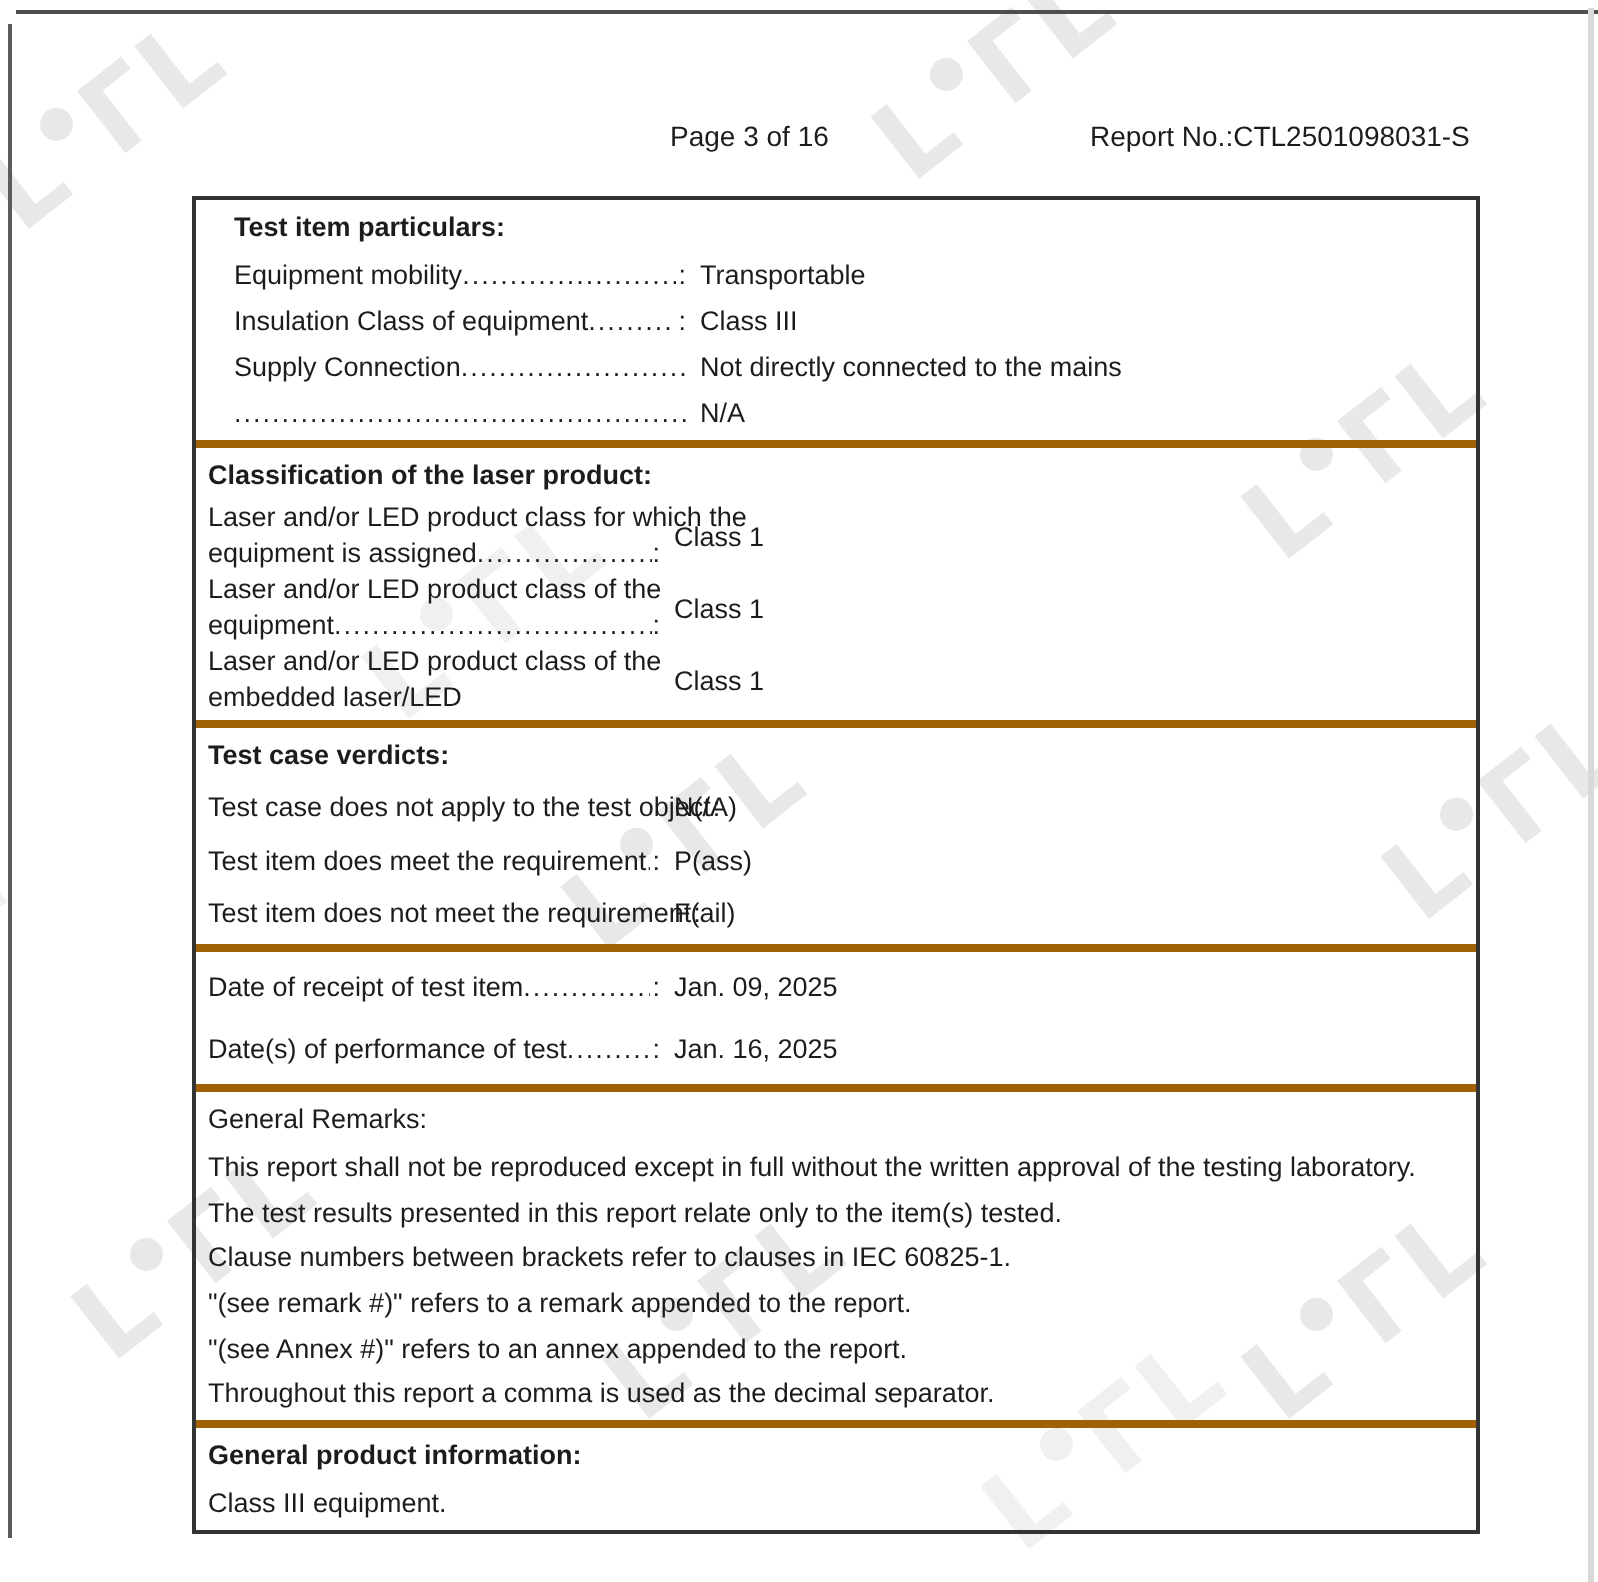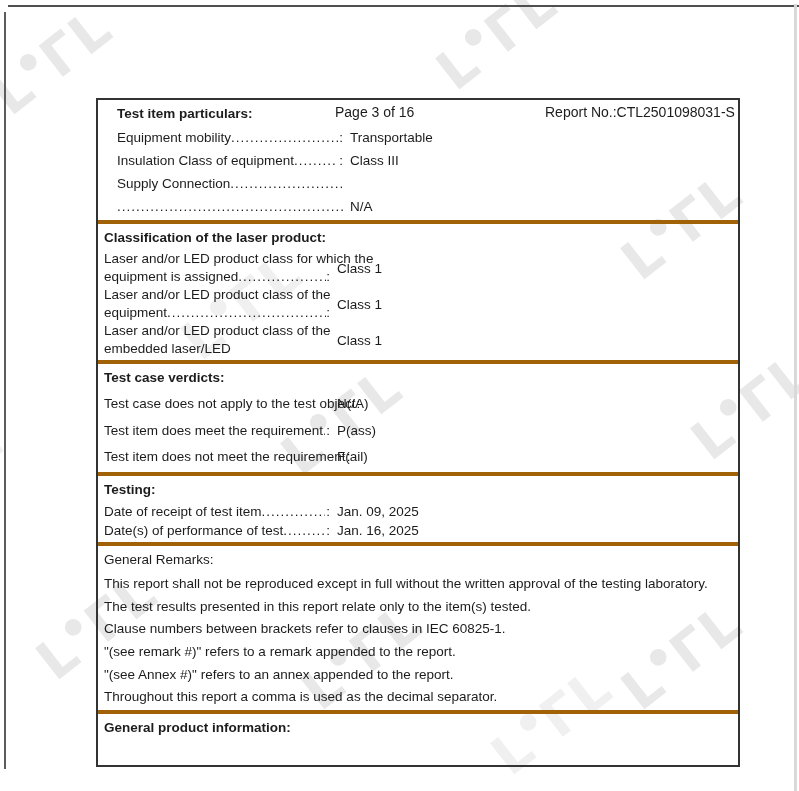--- a/index.html
+++ b/index.html
@@ -12,21 +12,21 @@
   .scan-left{position:absolute;left:4px;top:12px;width:2px;height:757px;background:#5c5c5c;z-index:2;}
   .scan-right{position:absolute;right:2px;top:4px;width:3px;height:787px;background:#d9d9d9;z-index:2;}
   
   .wm{
     position:absolute;z-index:0;transform:rotate(-38deg);
     font-weight:bold;font-size:54px;letter-spacing:2px;white-space:nowrap;
     font-family:"DejaVu Sans","Liberation Sans",sans-serif;user-select:none;
   }
   .wm .wm-dot{display:inline-block;font-size:0.40em;transform:translateY(-1.25em);margin:0 2px;}
   
-  .hdr{position:absolute;top:60px;left:0;width:100%;height:18px;font-size:14px;z-index:1;margin-top:44px;}
+  .hdr{position:absolute;top:60px;left:0;width:100%;height:18px;font-size:14px;z-index:1;}
   .hdr .pg{position:absolute;left:335px;}
   .hdr .rpt{position:absolute;left:545px;}
   
   .rtable{
     position:absolute;left:96px;top:98px;width:644px;height:669px;z-index:1;
     border:2px solid #333;box-sizing:border-box;display:flex;flex-direction:column;
     font-size:13.5px;background:transparent;
   }
   .section{box-sizing:border-box;padding:2px 6px;display:flex;flex-direction:column;}
   .section + .section{border-top:4px solid #a16207;}
@@ -96,20 +96,21 @@
             <span class="dots">................................................................................................................................................................</span>
             <span class="colon">:</span>
           </div>
           <span class="kv-value">Class III</span>
         </div>
         <div class="kv-row">
           <div class="kv-left">
             <span class="lbl">Supply Connection</span>
             <span class="dots">................................................................................................................................................................</span>
           </div>
+          <span class="kv-value">Not directly connected to the mains</span>
         </div>
         <div class="kv-row">
           <div class="kv-left">
             <span class="lbl"></span>
             <span class="dots">................................................................................................................................................................</span>
           </div>
           <span class="kv-value">N/A</span>
         </div>
       </div>
       <div class="section section-2">
@@ -167,21 +168,20 @@
         <div class="kv-row">
           <div class="kv-left">
             <span class="lbl">Test item does not meet the requirement </span>
             <span class="dots">................................................................................................................................................................</span>
             <span class="colon">:</span>
           </div>
           <span class="kv-value">F(ail)</span>
         </div>
       </div>
       <div class="section section-4">
-        <div class="sec-title bold">Testing:</div>
         <div class="kv-row">
           <div class="kv-left">
             <span class="lbl">Date of receipt of test item </span>
             <span class="dots">................................................................................................................................................................</span>
             <span class="colon">:</span>
           </div>
           <span class="kv-value">Jan. 09, 2025</span>
         </div>
         <div class="kv-row">
           <div class="kv-left">
@@ -196,16 +196,17 @@
         <div class="sec-title">General Remarks:</div>
         <div class="text-line">This report shall not be reproduced except in full without the written approval of the testing laboratory.</div>
         <div class="text-line">The test results presented in this report relate only to the item(s) tested.</div>
         <div class="text-line">Clause numbers between brackets refer to clauses in IEC 60825-1.</div>
         <div class="text-line">"(see remark #)" refers to a remark appended to the report.</div>
         <div class="text-line">"(see Annex #)" refers to an annex appended to the report.</div>
         <div class="text-line">Throughout this report a comma is used as the decimal separator.</div>
       </div>
       <div class="section section-6">
         <div class="sec-title bold">General product information:</div>
+        <div class="s6-line">Class III equipment.</div>
       </div>
     </div>
 
 </div>
 
 </body></html>

